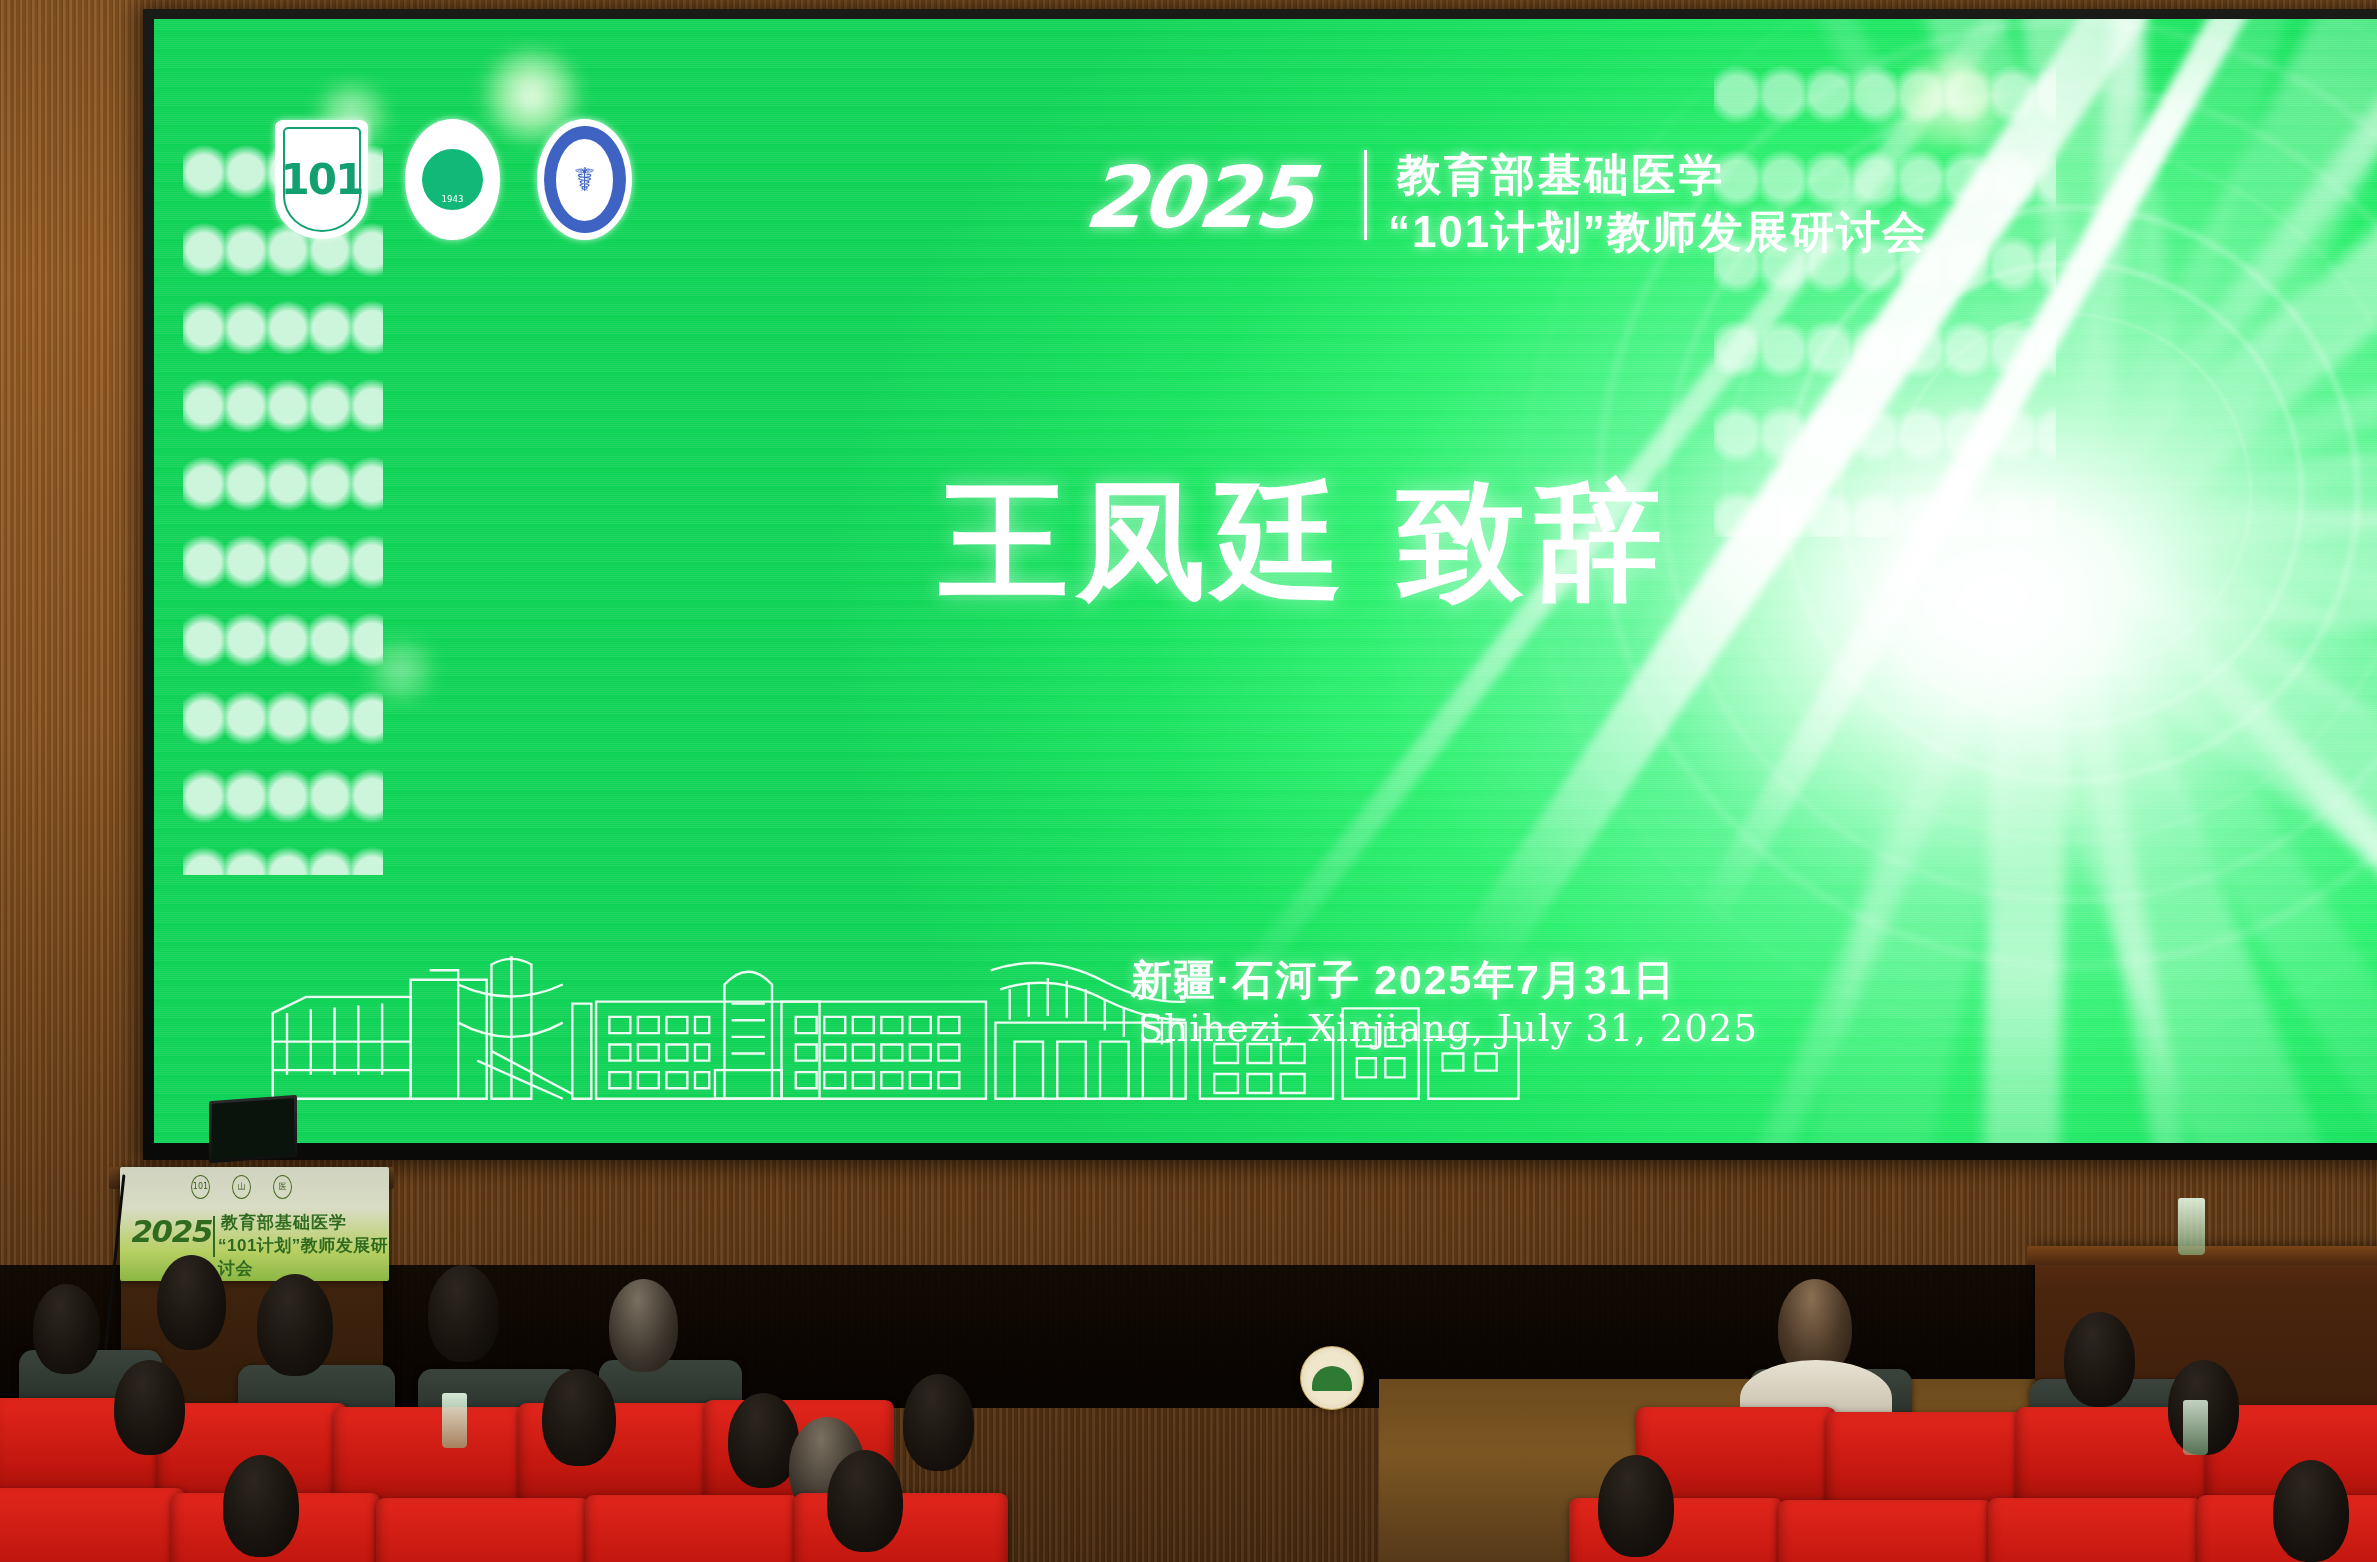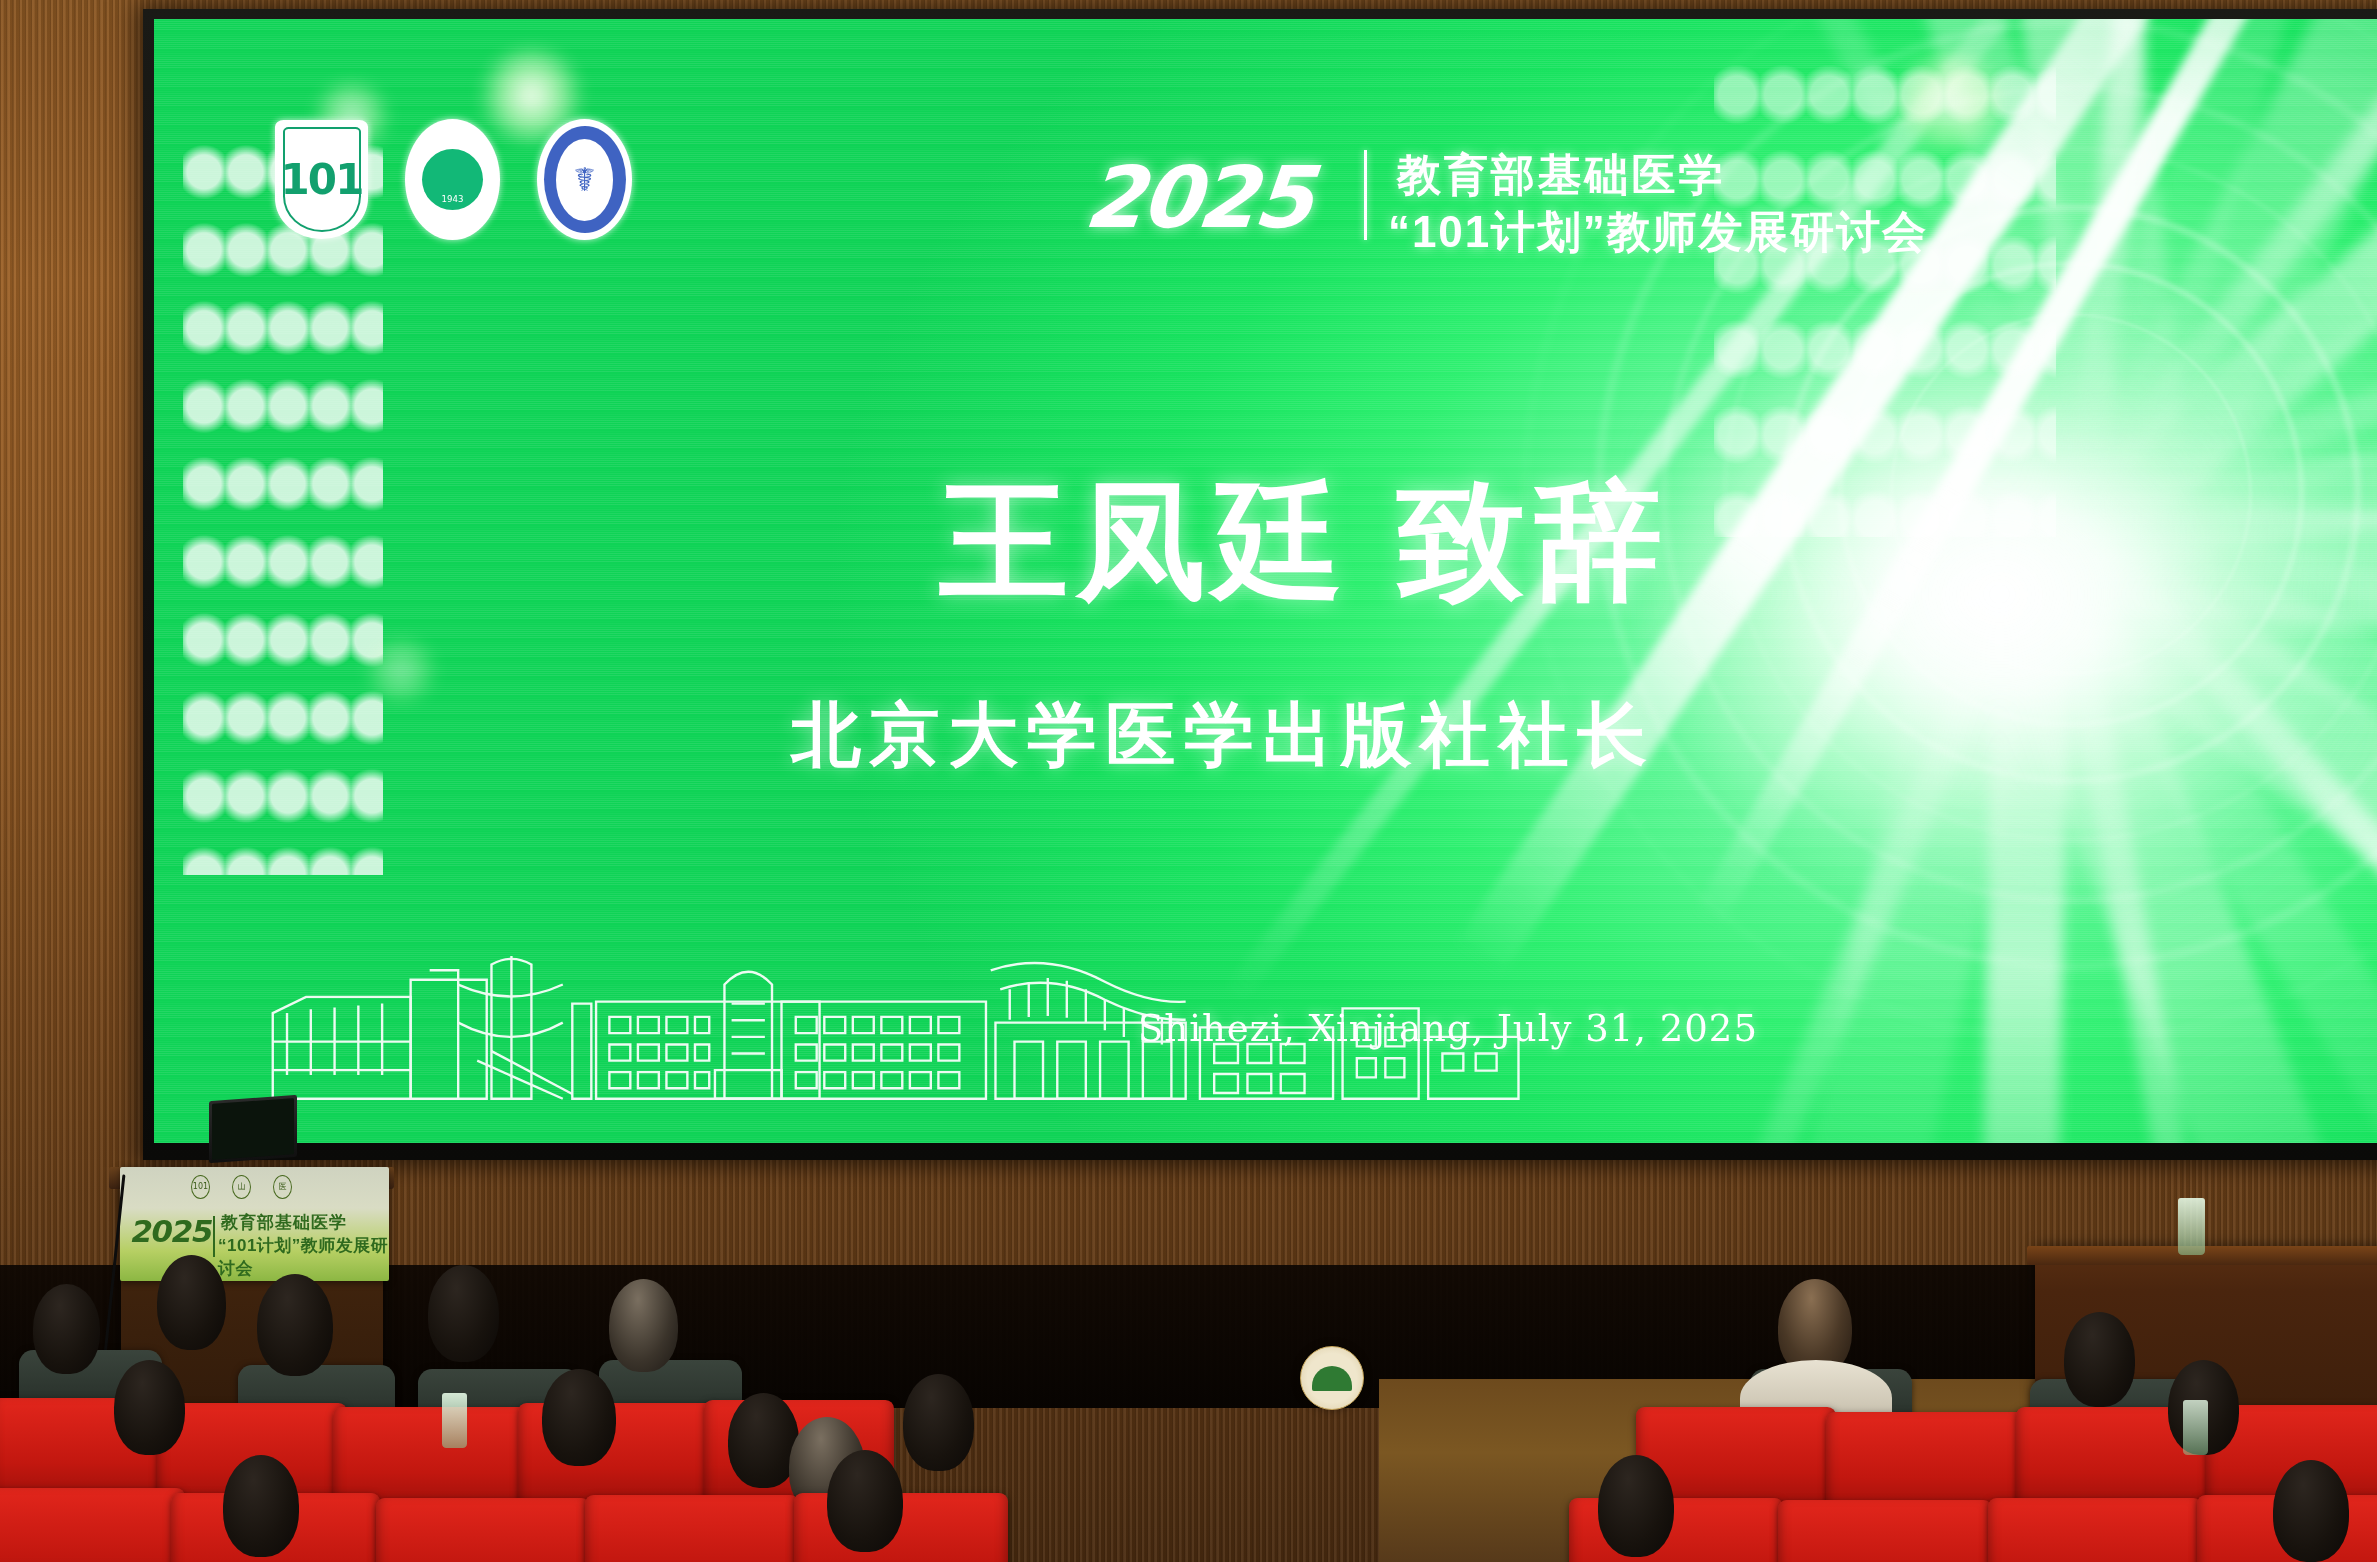--- a/index.html
+++ b/index.html
@@ -392,21 +392,21 @@
         </div>
       </div>
     </div>
 
     <div class="header-year">2025</div>
     <div class="header-divider"></div>
     <div class="header-l1">教育部基础医学</div>
     <div class="header-l2">“101计划”教师发展研讨会</div>
 
     <div class="main-title">王凤廷 致辞</div>
-    <div class="sub-title">北京大学医学出版社社长</div>
+    <div class="date-cn">新疆·石河子 2025年7月31日</div>
     <div class="date-en">Shihezi, Xinjiang, July 31, 2025</div>
 
     <svg class="skyline" viewBox="0 0 2650 330" preserveAspectRatio="none">
       <g fill="none" stroke="#ffffff" stroke-width="5" opacity="0.95">
         <path d="M10 120 L80 86 L300 86 L300 300 L10 300 Z"></path>
         <path d="M40 120 L40 250 M90 112 L90 250 M140 108 L140 250 M190 104 L190 250 M240 100 L240 250"></path>
         <path d="M10 180 L300 180 M10 240 L300 240"></path>
         <path d="M300 50 L460 50 L460 300 L300 300 Z"></path>
         <path d="M340 30 L400 30 L400 300"></path>
         <path d="M470 18 Q512 -6 554 18 L554 300 L470 300 Z"></path>

